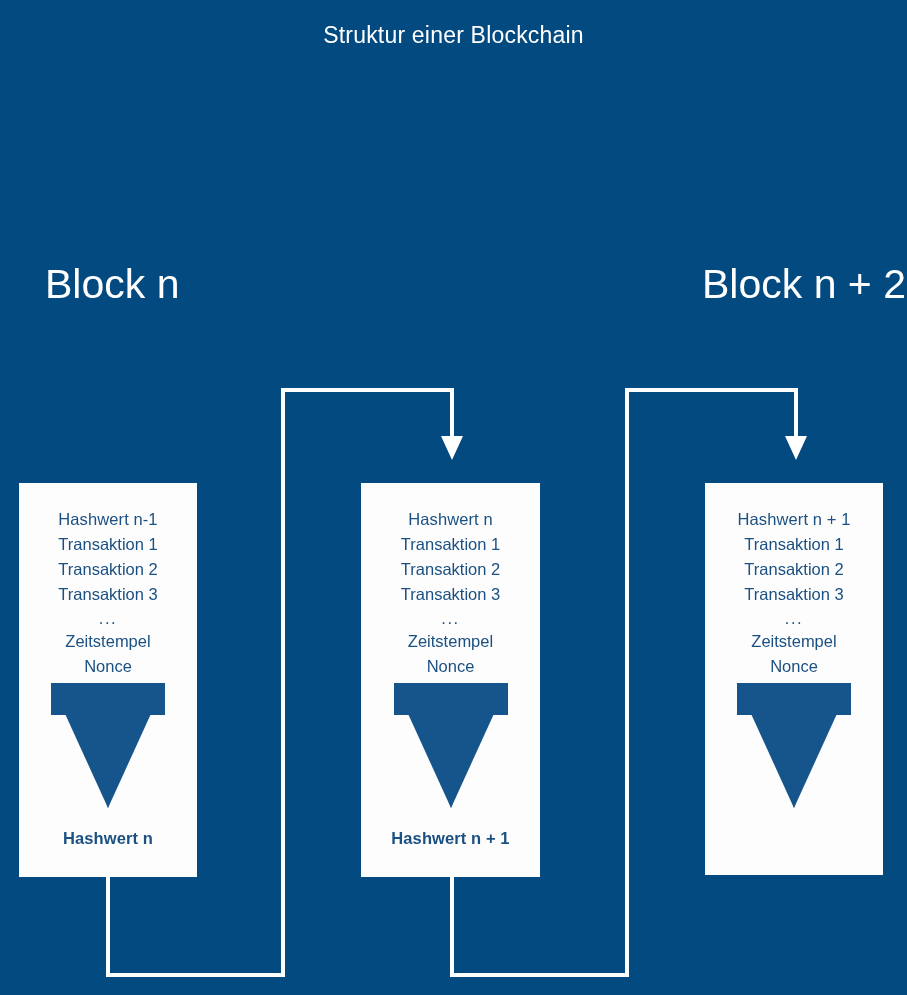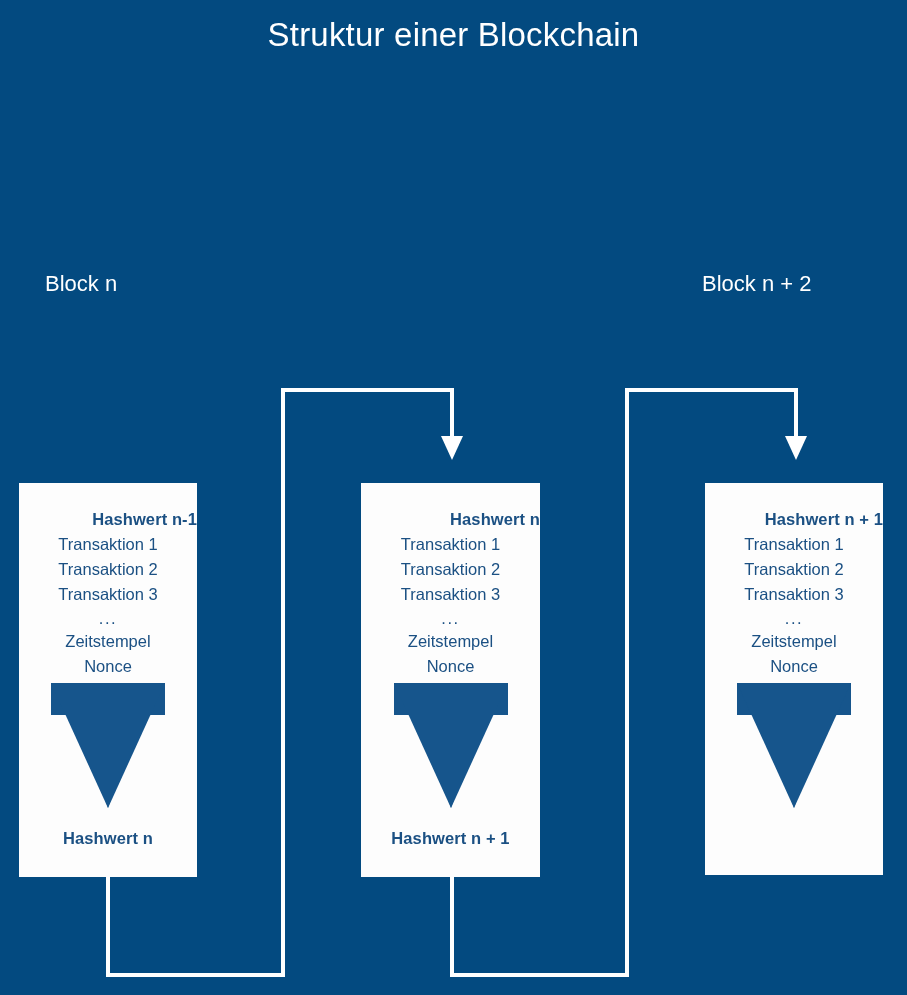--- a/index.html
+++ b/index.html
@@ -17,32 +17,32 @@
   }
 
   
   .diagram-title {
     position: absolute;
     left: 0;
     top: 14px;
     width: 907px;
     text-align: center;
     color: #ffffff;
-    font-size: 33px;
+    font-size: 23px;
     font-weight: 400;
     letter-spacing: 0.2px;
     line-height: 42px;
     white-space: pre;
   }
 
   
   .block-heading {
     position: absolute;
     color: #ffffff;
-    font-size: 22px;
+    font-size: 41px;
     font-weight: 400;
     line-height: 42px;
     white-space: pre;
   }
   .heading-0 { left: 45px;  top: 263px; }
   .heading-1 { left: 362px; top: 263px; }
   .heading-2 { left: 702px; top: 263px; }
 
   
   .block-card {
@@ -58,21 +58,21 @@
     position: absolute;
     left: 0;
     top: 24px;
     width: 100%;
     text-align: center;
     color: #1b5083;
     font-size: 16.5px;
     line-height: 25px;
   }
   .card-lines .ln { white-space: pre; }
-  .card-lines .ln.bold { font-weight: 700; letter-spacing: 0.1px; text-align: right; }
+  .card-lines .ln.bold { font-weight: 400; letter-spacing: 0.1px; }
   .card-lines .ln.dots { letter-spacing: 1.5px; line-height: 22px; }
 
   .card-arrow {
     position: absolute;
     left: 50%;
     transform: translateX(-50%);
     top: 200px;
     width: 114px;
     height: 125px;
   }

